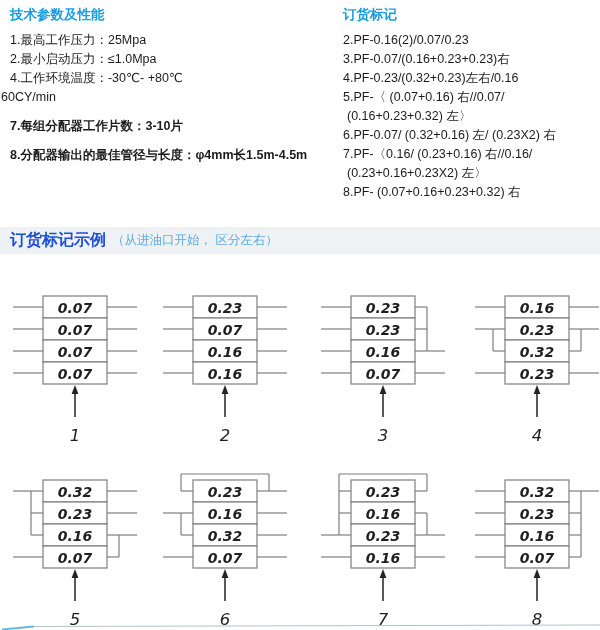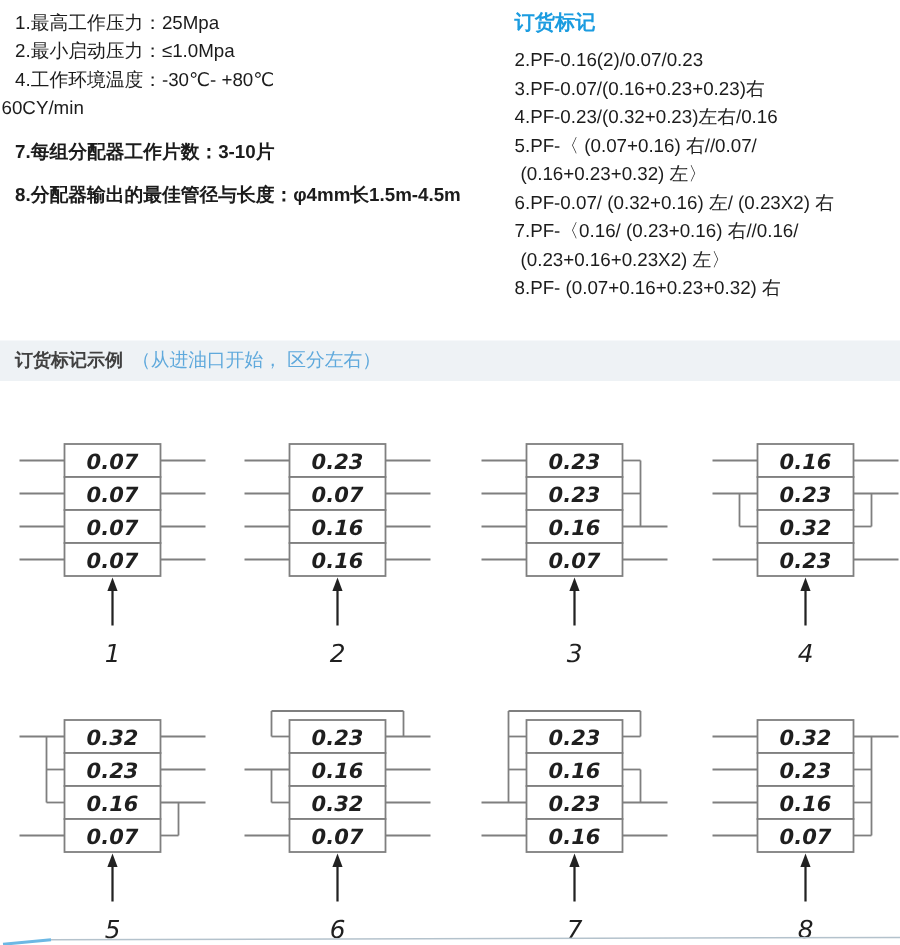--- a/index.html
+++ b/index.html
@@ -16,36 +16,37 @@
   .ti,.oi{font-size:12.5px;line-height:19px;white-space:nowrap;}
   .ti.cont{margin-left:-9px;}
   .ti.sp1{margin-top:5px;}
   .ti.sp2{margin-top:10px;font-weight:bold;}
   .oi.cont2{padding-left:4px;}
   
   .banner{
     position:absolute;left:0;top:227px;width:600px;height:27px;
     background:#eef2f5;display:flex;align-items:center;padding-left:10px;box-sizing:border-box;
   }
-  .banner .bt{font-size:12px;font-weight:bold;color:#404040;white-space:nowrap;}
+  .banner .bt{font-size:16px;font-weight:bold;color:#1d4ed8;white-space:nowrap;}
   .banner .bs{font-size:12.5px;color:#5fa9dc;margin-left:6px;white-space:nowrap;}
   
   .drow{position:absolute;left:0;width:600px;height:162px;display:flex;}
   #row1{top:288px;}
   #row2{top:472px;}
   .dcell{width:150px;height:162px;flex:0 0 auto;font-style:italic;}
   .dcell.g3{margin-left:8px;}
   .dcell.g4{margin-left:4px;}
   
   .tbledge{position:absolute;left:0;top:618px;width:600px;height:12px;}
 </style>
 </head>
 <body>
 
 <div class="tech">
+  <div class="h">技术参数及性能</div>
   <div class="ti">1.最高工作压力：25Mpa</div>
   <div class="ti">2.最小启动压力：≤1.0Mpa</div>
   <div class="ti">4.工作环境温度：-30℃- +80℃</div>
   <div class="ti cont">60CY/min</div>
   <div class="ti sp2">7.每组分配器工作片数：3-10片</div>
   <div class="ti sp2">8.分配器输出的最佳管径与长度：φ4mm长1.5m-4.5m</div>
 </div>
 
 <div class="order">
   <div class="h">订货标记</div>

